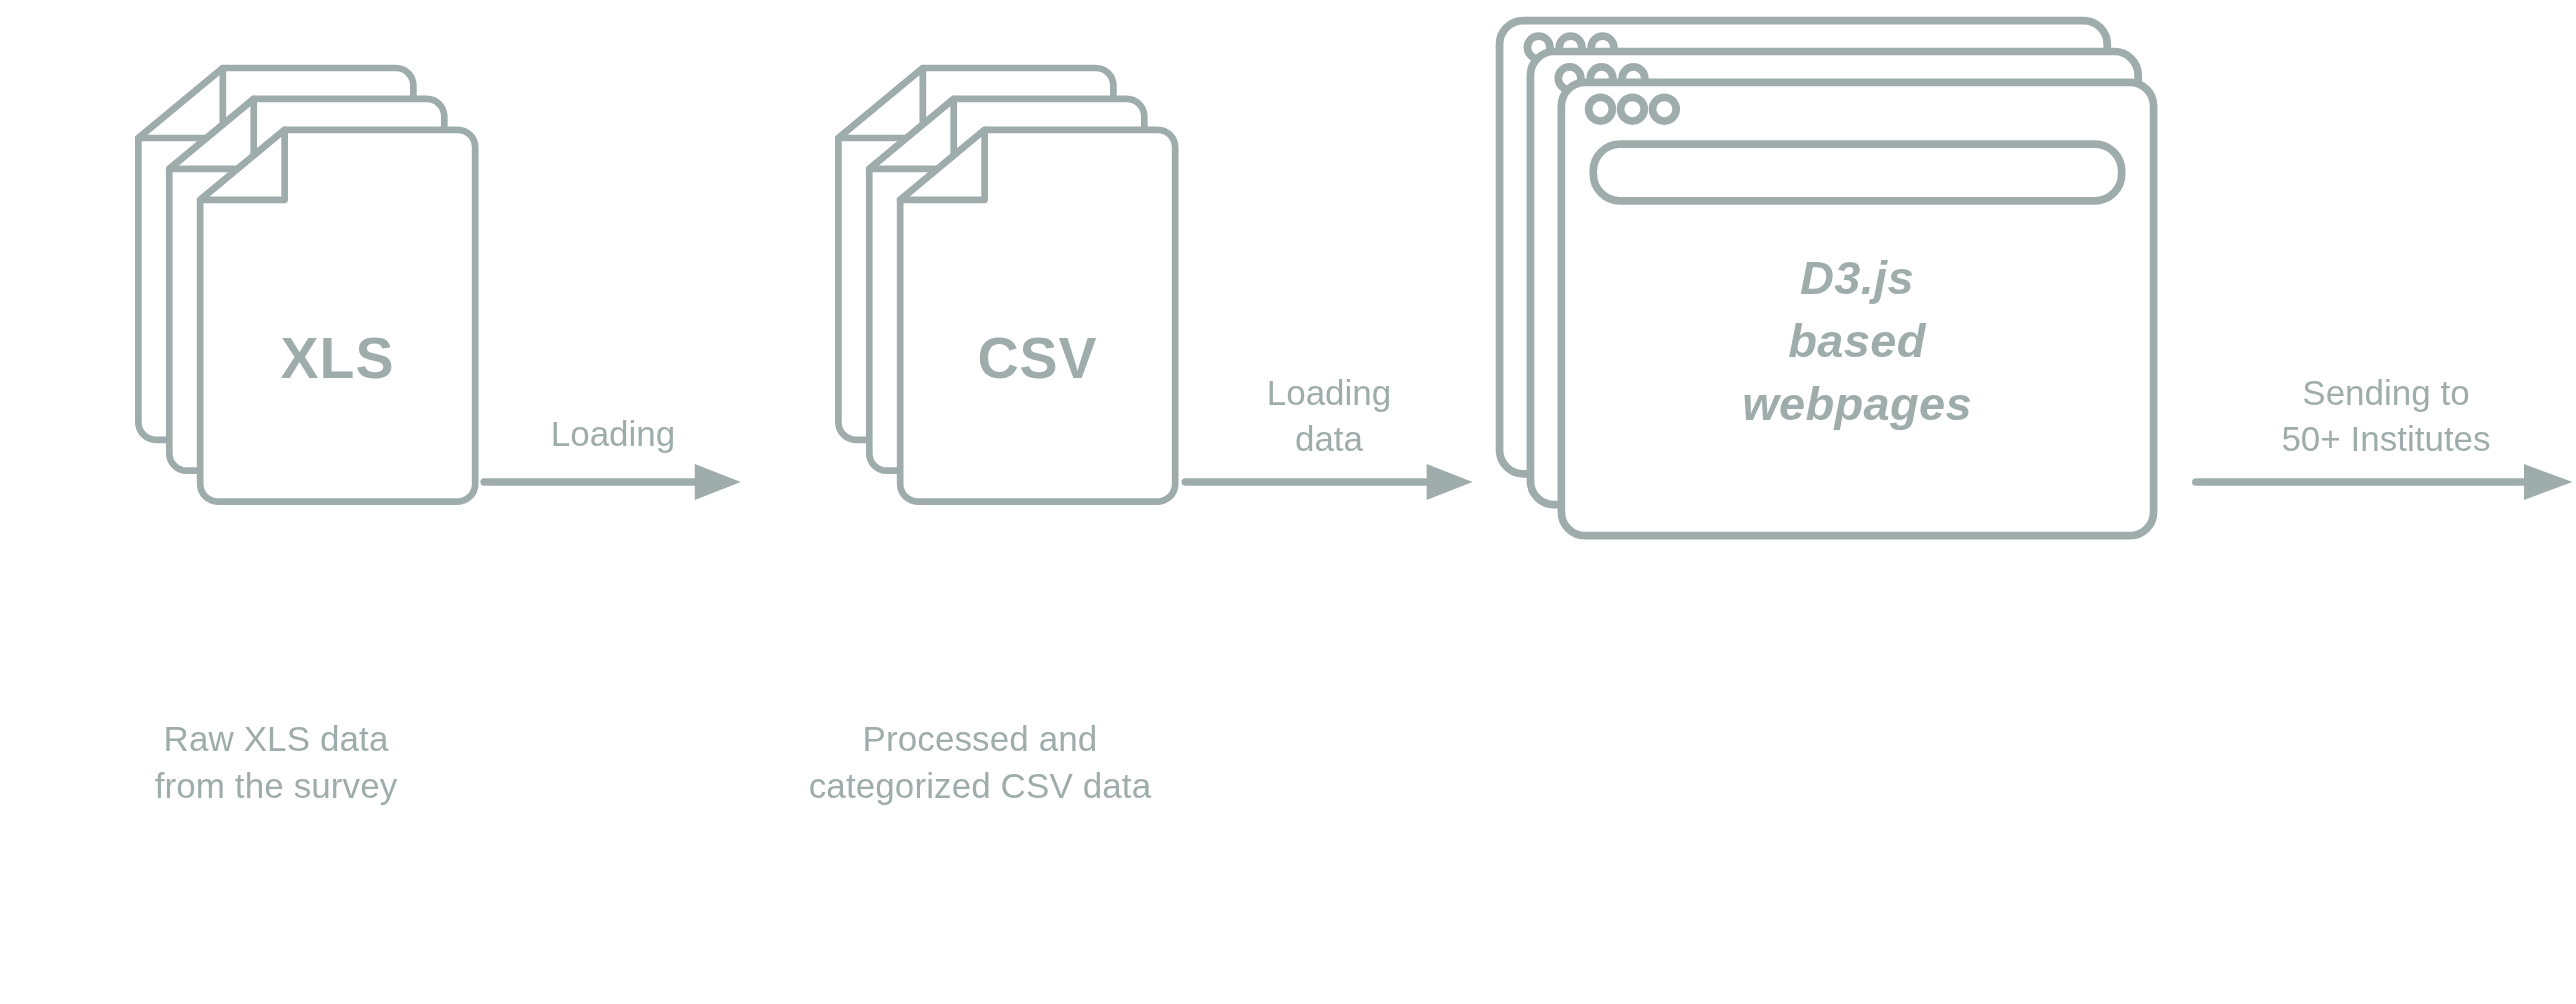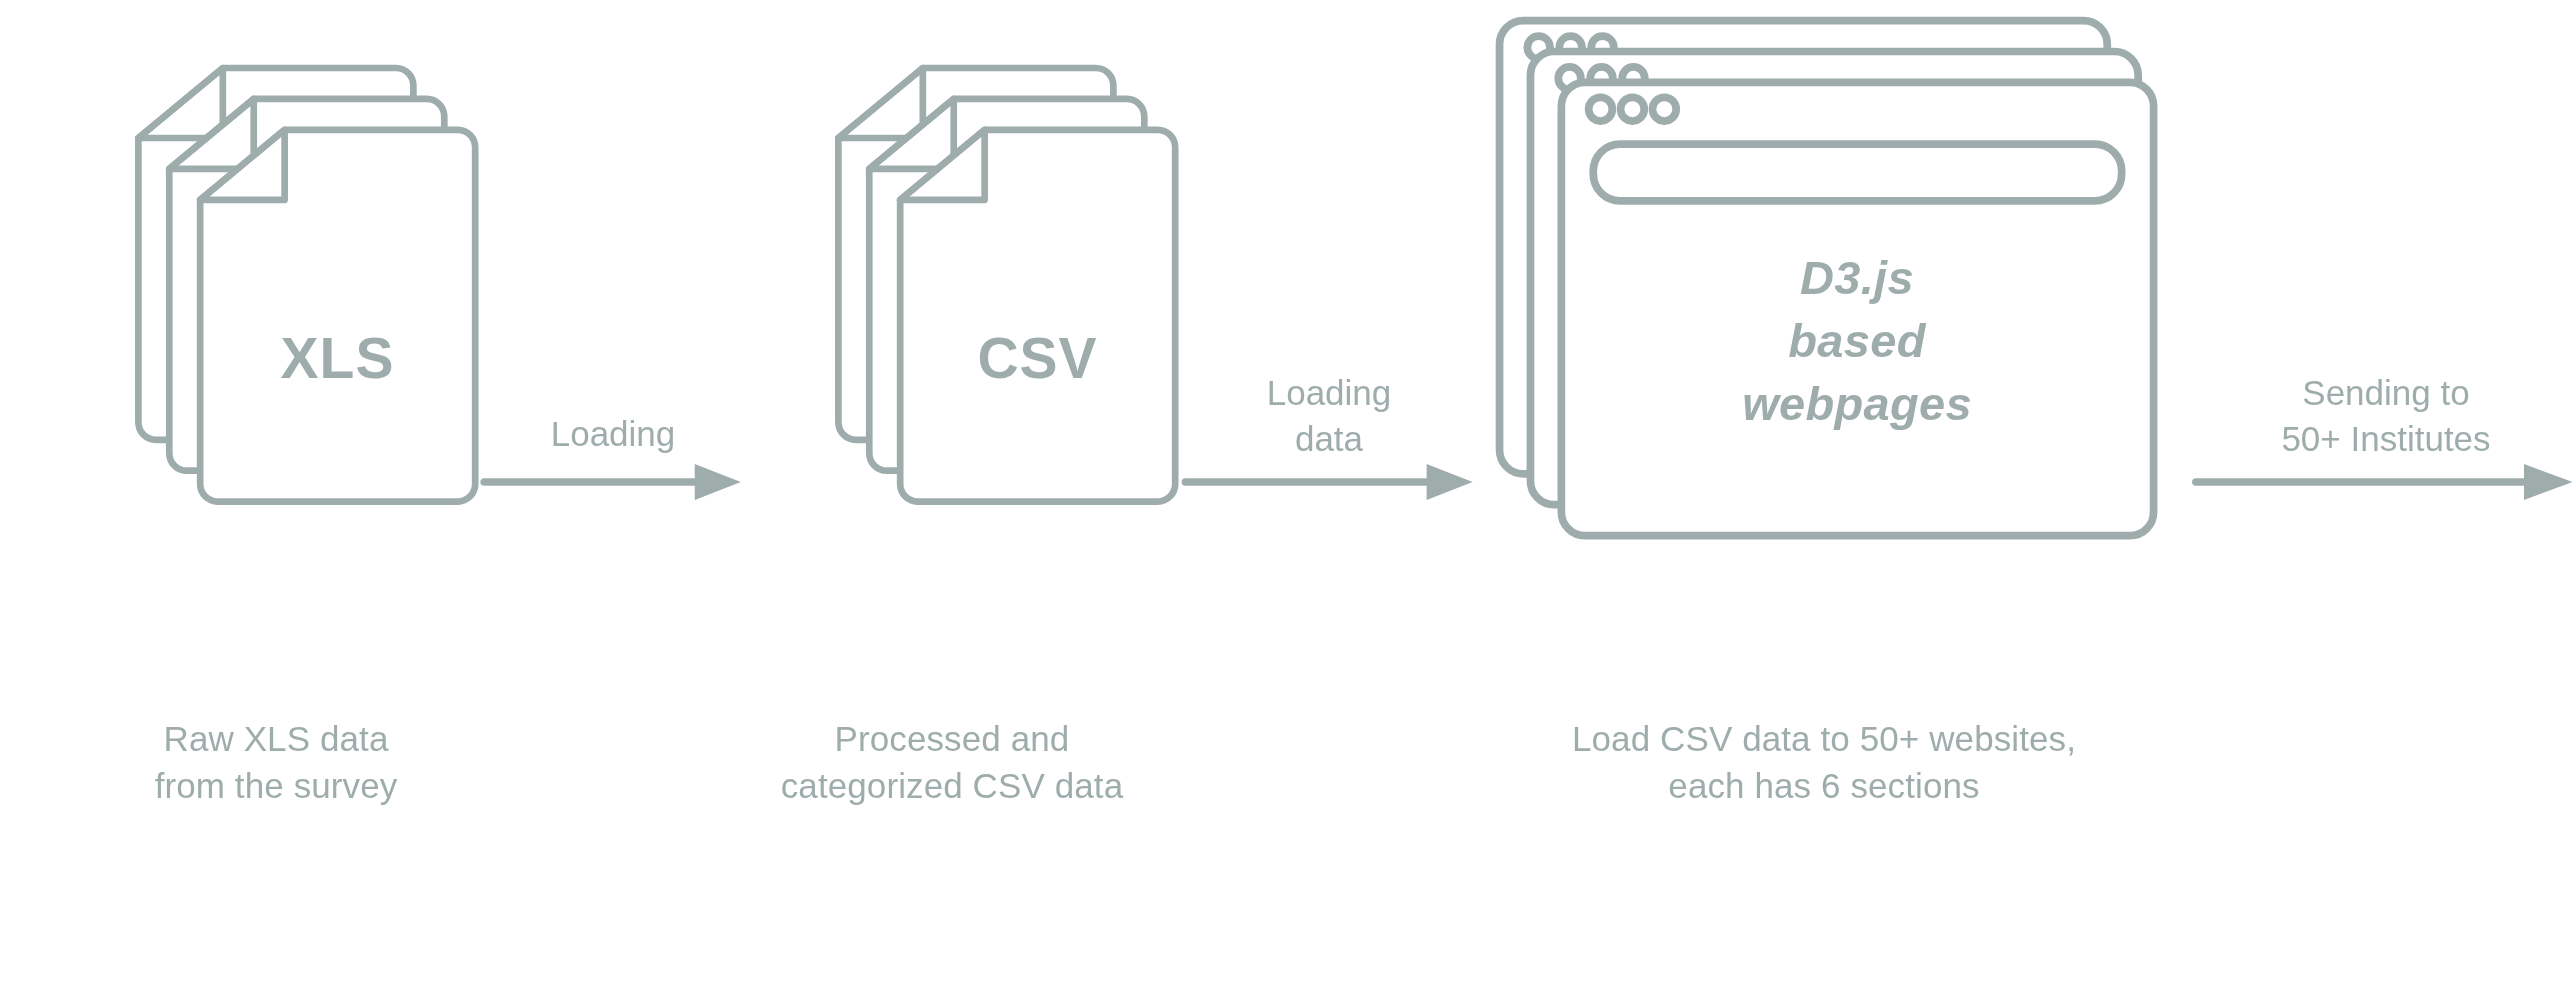--- a/index.html
+++ b/index.html
@@ -139,21 +139,21 @@
           <path d="M372 192 H708 a34 34 0 0 1 34 34 V880 a34 34 0 0 1 -34 34 H242
                    a34 34 0 0 1 -34 -34 V328 Z" fill="#ffffff"></path>
           <path d="M372 192 L208 328 H372 Z"></path>
           <path d="M432 252 H768 a34 34 0 0 1 34 34 V940 a34 34 0 0 1 -34 34 H302
                    a34 34 0 0 1 -34 -34 V388 Z" fill="#ffffff"></path>
           <path d="M432 252 L268 388 H432 Z"></path>
         </g>
       </svg>
       <div class="glyph-label file-label" style="top:289px; left:138px; width:275px;">CSV</div>
     </div>
-    <div class="stage-caption" style="top:716px; left:190px;">Processed and
+    <div class="stage-caption" style="top:716px; left:218px;">Processed and
 categorized CSV data</div>
   </div>
 
   <div class="arrow-group" style="left:1180px; width:299px;">
     <div class="arrow-label" style="top:330px; left:149px;">Loading
 data</div>
     <div class="arrow-svg" style="top:459px;">
       <svg width="299" height="46" viewBox="0 0 580 90">
         <path d="M8 45 H490" stroke="#9eadac" stroke-width="15" stroke-linecap="round" fill="none"></path>
         <path d="M480 10 L570 45 L480 80 Z" fill="#9eadac"></path>
@@ -183,22 +183,20 @@
           <circle cx="288" cy="212" r="23" fill="#ffffff"></circle>
           <circle cx="350" cy="212" r="23" fill="#ffffff"></circle>
 
           <rect x="212" y="280" width="1026" height="110" rx="52" fill="#ffffff"></rect>
         </g>
       </svg>
       <div class="glyph-label browser-label" style="top:247px; left:77px; width:592px;">D3.js
 based
 webpages</div>
     </div>
-    <div class="stage-caption" style="top:716px; left:340px;">Load CSV data to 50+ websites,
-each has 6 sections</div>
   </div>
 
   <div class="arrow-group" style="left:2190px; width:392px;">
     <div class="arrow-label" style="top:330px; left:196px;">Sending to
 50+ Institutes</div>
     <div class="arrow-svg" style="top:459px;">
       <svg width="392" height="46" viewBox="0 0 760 90">
         <path d="M8 45 H660" stroke="#9eadac" stroke-width="15" stroke-linecap="round" fill="none"></path>
         <path d="M650 10 L745 45 L650 80 Z" fill="#9eadac"></path>
       </svg>

